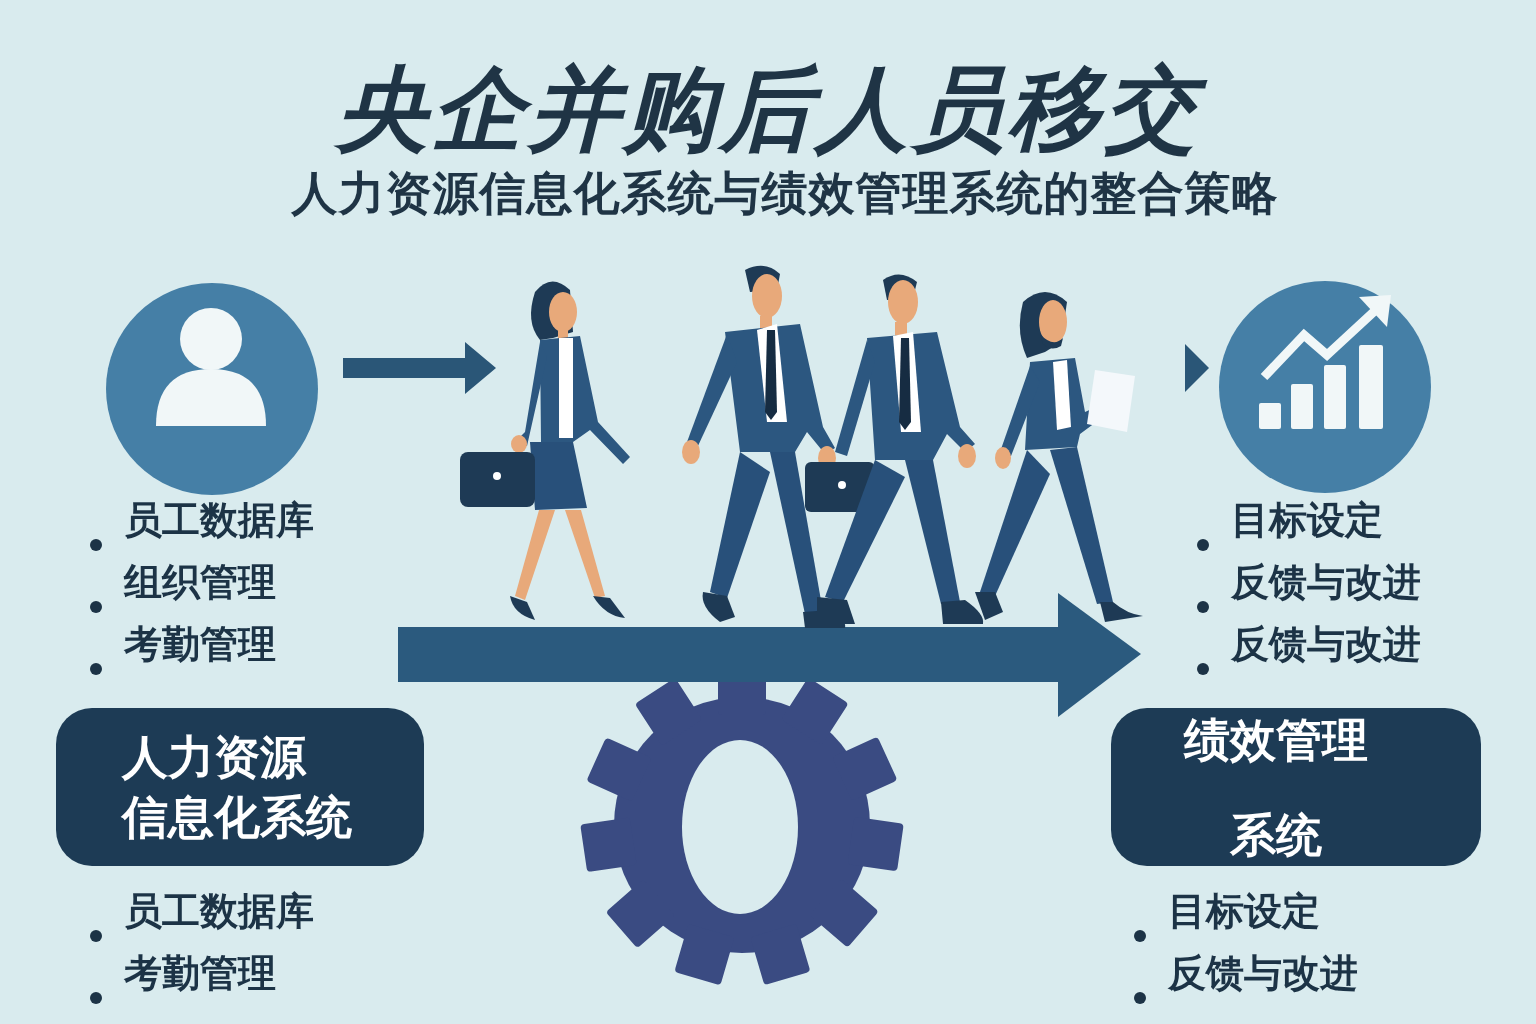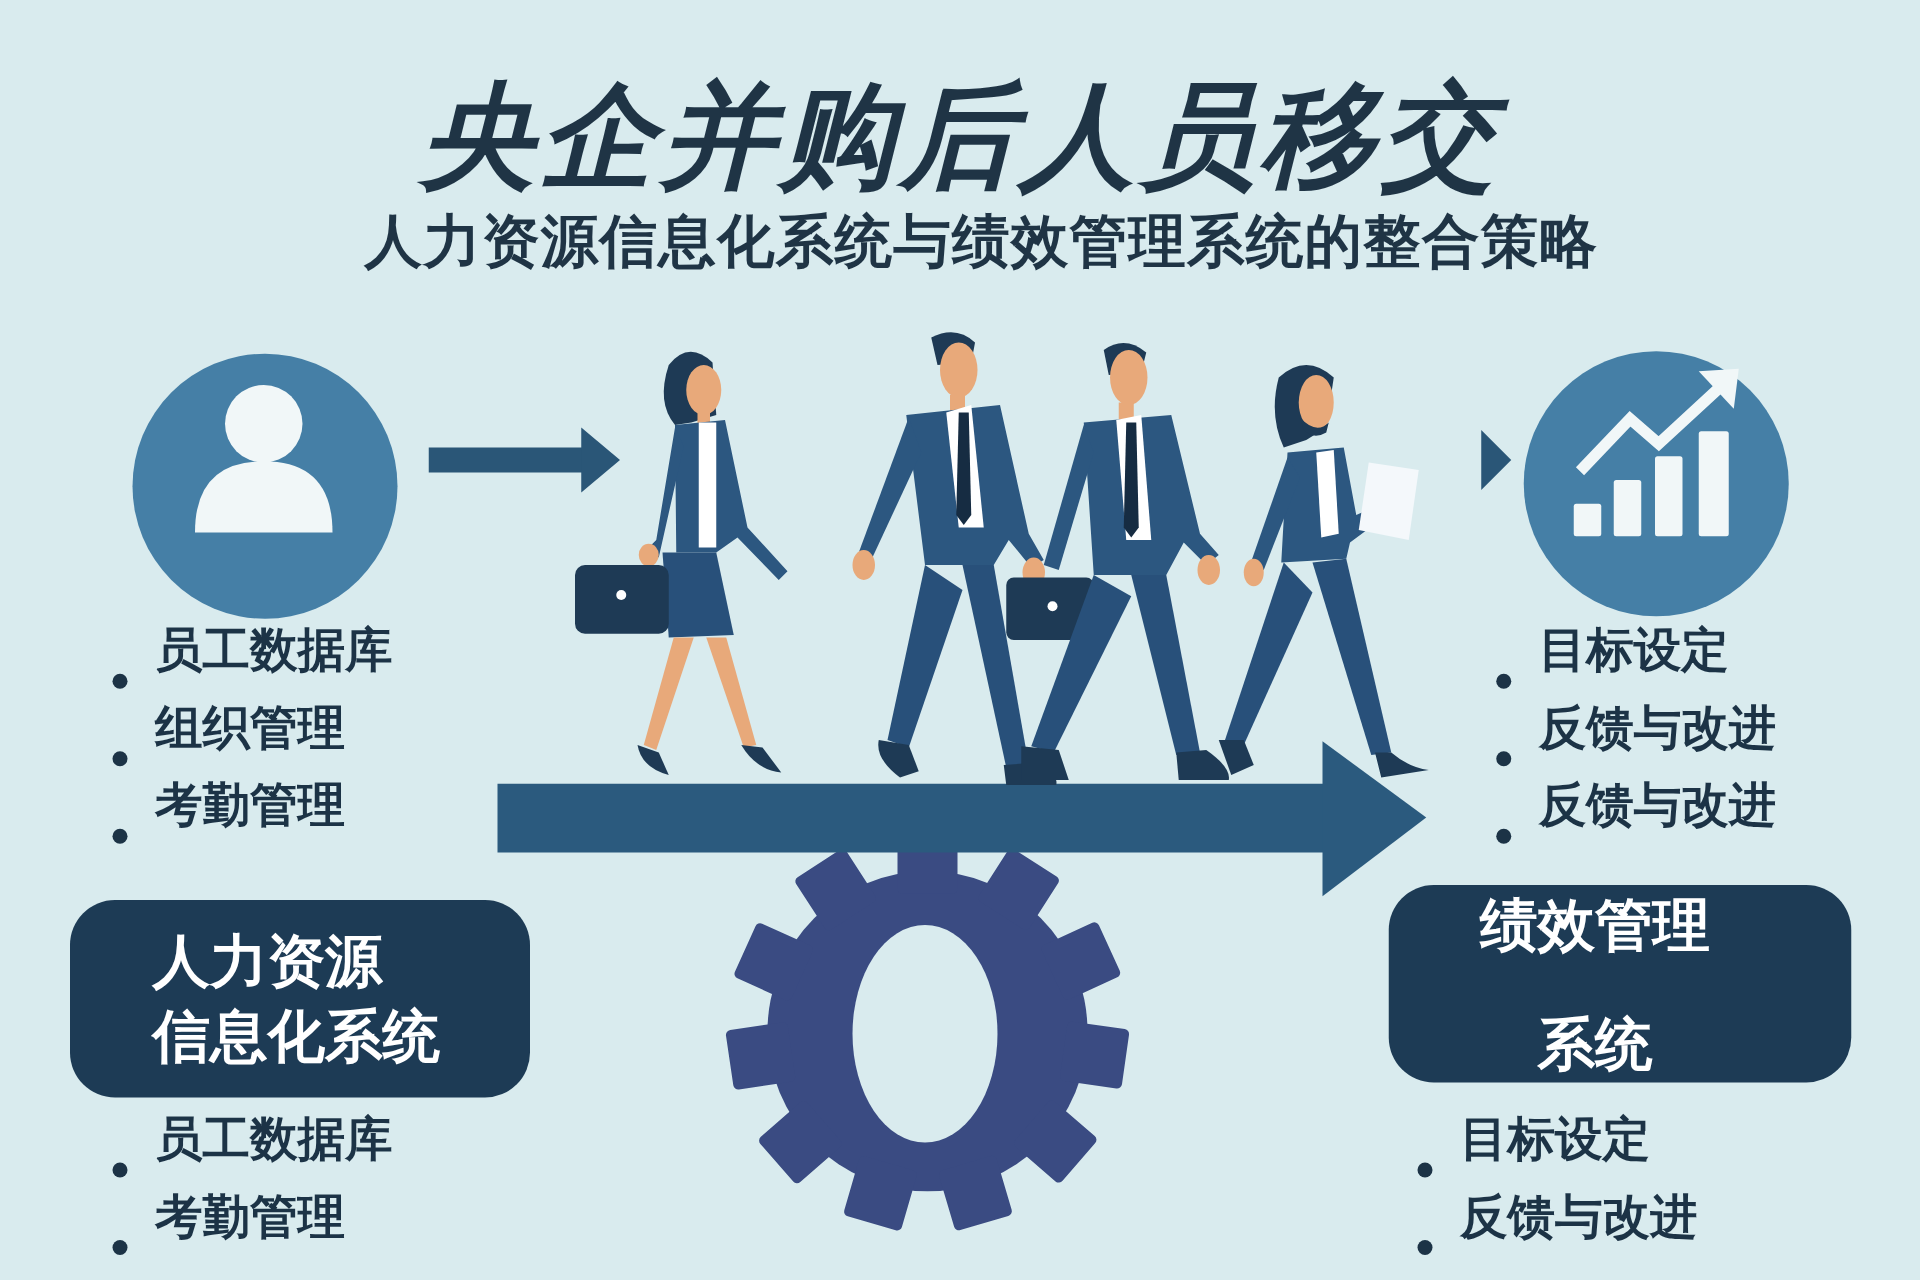--- a/index.html
+++ b/index.html
@@ -179,21 +179,21 @@
     <path d="M575 104 L545 190 L556 194 L585 120 Z" fill="#2c5780"></path>
     <ellipse cx="548" cy="196" rx="8" ry="11" fill="#e8a97a"></ellipse>
     <polygon points="640,108 680,114 672,170 632,162" fill="#f4f8fb"></polygon>
     <path d="M572 188 L525 330 L540 334 L595 212 Z" fill="#28507a"></path>
     <path d="M595 188 L622 185 L658 340 L642 342 Z" fill="#28507a"></path>
     <path d="M520 330 L540 330 L548 350 L530 358 Z" fill="#1e3a55"></path>
     <path d="M645 340 L658 340 Q672 352 688 354 L650 360 Z" fill="#1e3a55"></path>
   </g>
 </svg>
 
-<div class="abs sysbox" style="left:56px; top:708px; width:368px; height:158px; padding-left:66px; box-sizing:border-box;margin-top:12px;">
+<div class="abs sysbox" style="left:56px; top:708px; width:368px; height:158px; padding-left:66px; box-sizing:border-box;">
   <div>人力资源</div>
   <div>信息化系统</div>
 </div>
 
 <div class="abs sysbox" style="left:1111px; top:708px; width:370px; height:158px; align-items:center; padding-right:40px; box-sizing:border-box;gap:35px;">
   <div>绩效管理</div>
   <div>系统</div>
 </div>
 
 <ul class="abs bullets" style="left:90px; top:880px;">

